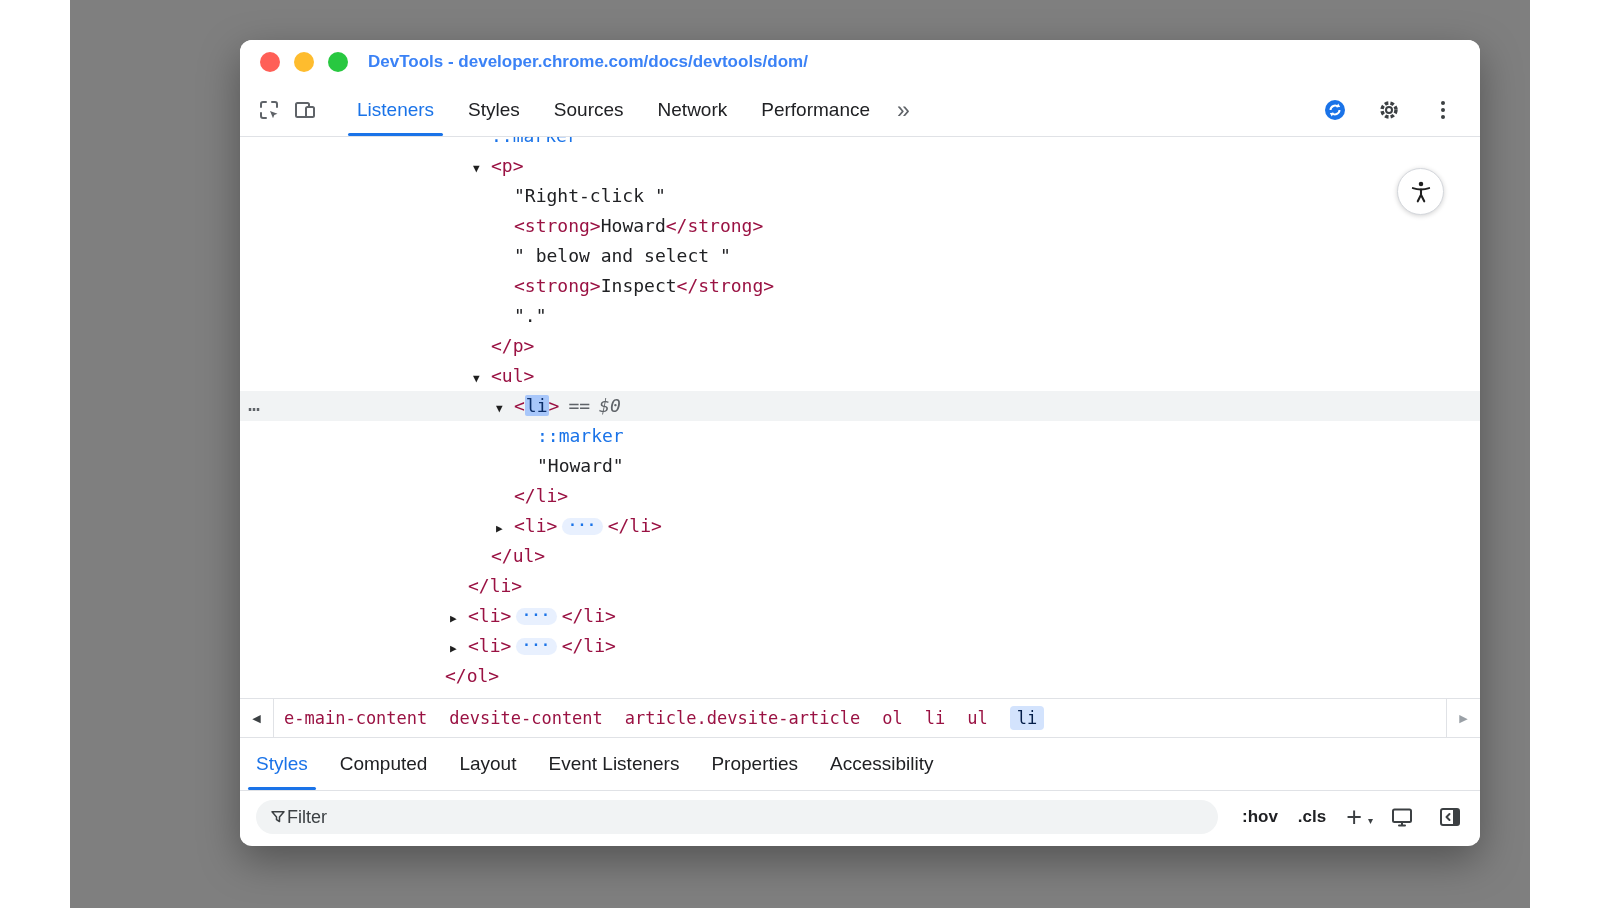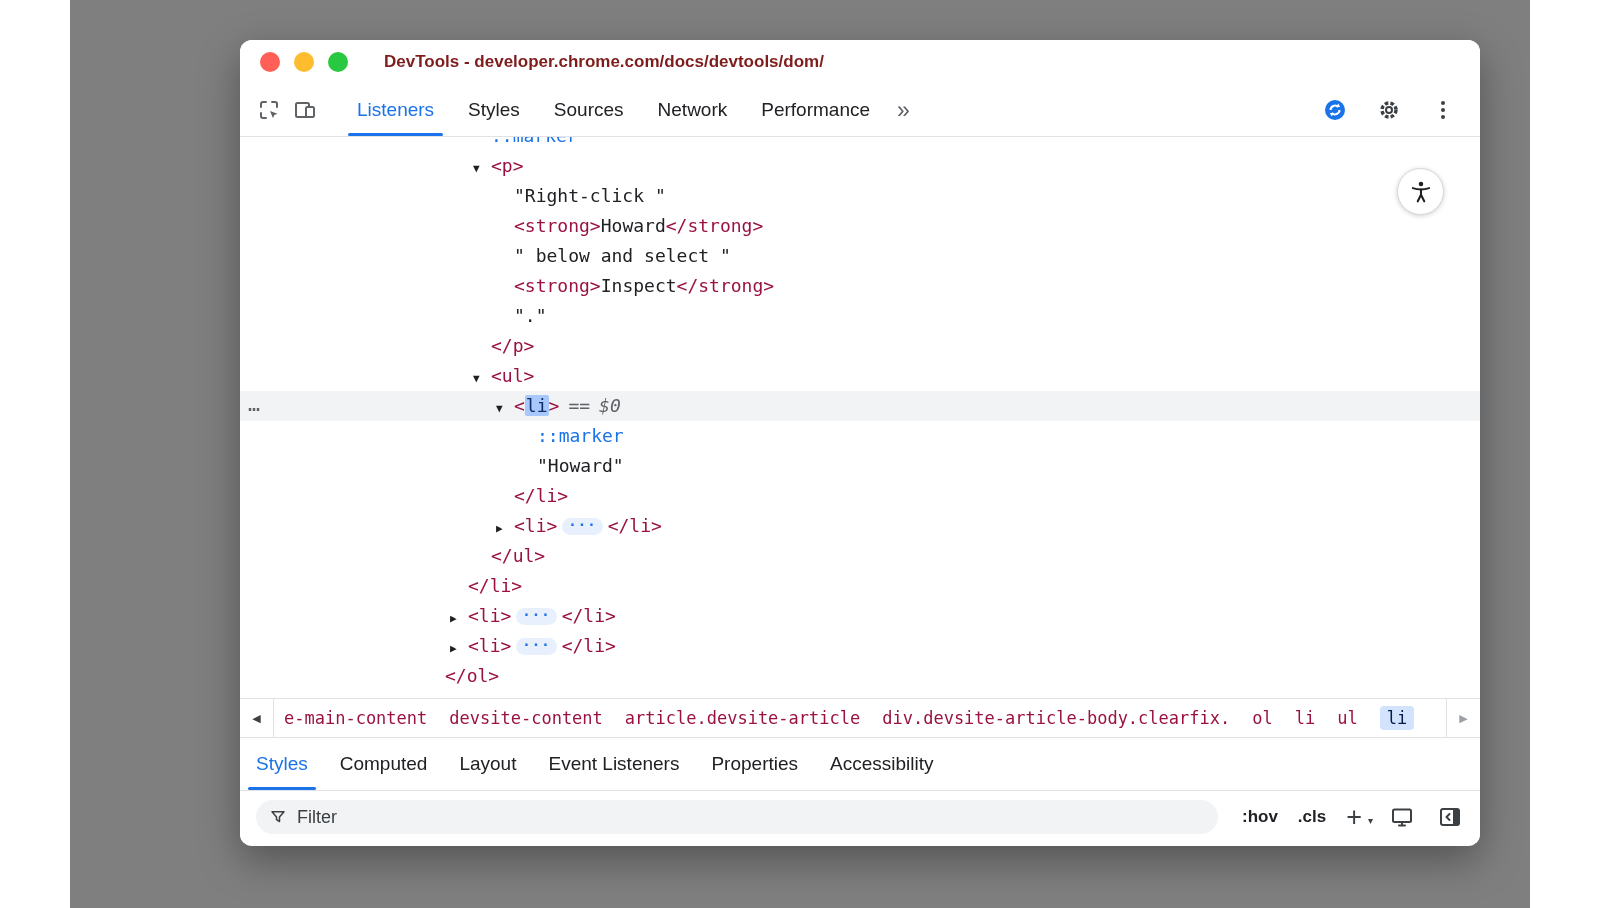--- a/index.html
+++ b/index.html
@@ -14,21 +14,21 @@
     box-shadow:0 14px 40px rgba(0,0,0,.35);
     display:flex;flex-direction:column;
   }
   
   .titlebar{height:44px;flex:none;display:flex;align-items:center;padding-left:20px;background:#fff;}
   .traffic{display:flex;gap:14px;align-items:center;}
   .tl{width:20px;height:20px;border-radius:50%;display:inline-block;}
   .tl.red{background:var(--traffic-red,#ff5f57);}
   .tl.yellow{background:var(--traffic-yellow,#febc2e);}
   .tl.green{background:var(--traffic-green,#28c840);}
-  .win-title{margin-left:36px;font-size:17px;font-weight:bold;color:#7f1d1d;}
+  .win-title{margin-left:20px;font-size:17px;font-weight:bold;color:#3b82f6;}
   
   .toolbar{
     height:52px;flex:none;display:flex;align-items:center;
     padding:0 16px 0 14px;border-bottom:1px solid var(--border,#e0e2e6);
   }
   .tbicon{width:30px;height:30px;display:flex;align-items:center;justify-content:center;margin-right:6px;cursor:pointer;}
   .tbicon svg{width:24px;height:24px;}
   .tabs{display:flex;margin-left:14px;height:52px;}
   .tab{
     padding:0 17px;line-height:52px;font-size:19px;color:var(--text,#202124);
@@ -99,21 +99,21 @@
   }
   .subtab.active{color:var(--accent,#1a73e8);}
   .subtab.active::after{content:"";position:absolute;left:8px;right:8px;bottom:0;height:3px;background:var(--accent,#1a73e8);border-radius:2px;}
   
   .filterbar{
     height:52px;flex:none;border-top:1px solid var(--border,#e0e2e6);
     display:flex;align-items:center;padding:0 16px;background:#fff;
   }
   .filter-input{
     width:945px;height:34px;background:var(--filter-bg,#f1f3f4);border-radius:17px;
-    display:flex;align-items:center;padding:0 13px;gap:10px;cursor:text;
+    display:flex;align-items:center;padding:0 13px;cursor:text;
   }
   .filter-input svg{width:18px;height:18px;flex:none;}
   .filter-ph{font-size:18px;color:#3c4043;}
   .filter-right{display:flex;align-items:center;gap:20px;margin-left:24px;}
   .toggle-label{font-size:17px;font-weight:600;color:#202124;cursor:pointer;white-space:nowrap;}
   .plus-btn{position:relative;font-size:27px;color:#3c4043;line-height:20px;cursor:pointer;margin-right:6px;}
   .plus-caret{position:absolute;right:-11px;bottom:-4px;font-size:10px;color:#3c4043;}
   .small-icon{width:28px;height:28px;display:flex;align-items:center;justify-content:center;cursor:pointer;}
   .small-icon svg{width:24px;height:24px;}
 </style>
@@ -193,21 +193,20 @@
         <path d="M12 14.5l3 6.1"></path>
       </svg>
     </div>
 
     <div class="crumbbar">
       <button class="crumb-scroll left">◀</button>
       <div class="crumb-strip" id="crumb-list">
           <span class="crumb">e-main-content</span>
           <span class="crumb">devsite-content</span>
           <span class="crumb">article.devsite-article</span>
-          <span class="crumb">div.devsite-article-body.clearfix.</span>
           <span class="crumb">ol</span>
           <span class="crumb">li</span>
           <span class="crumb">ul</span>
           <span class="crumb selected">li</span>
         </div>
       <button class="crumb-scroll right">▶</button>
     </div>
 
     <div class="subtabs" id="sub-tabs">
         <span class="subtab active">Styles</span>

